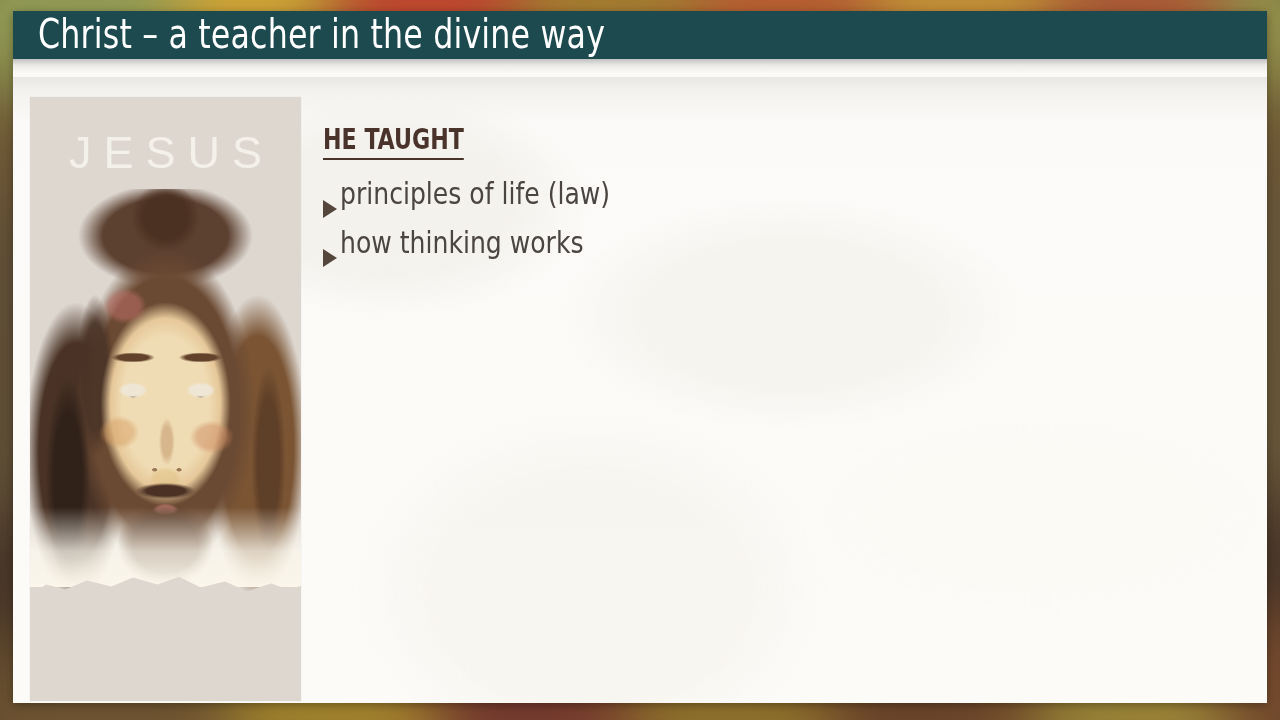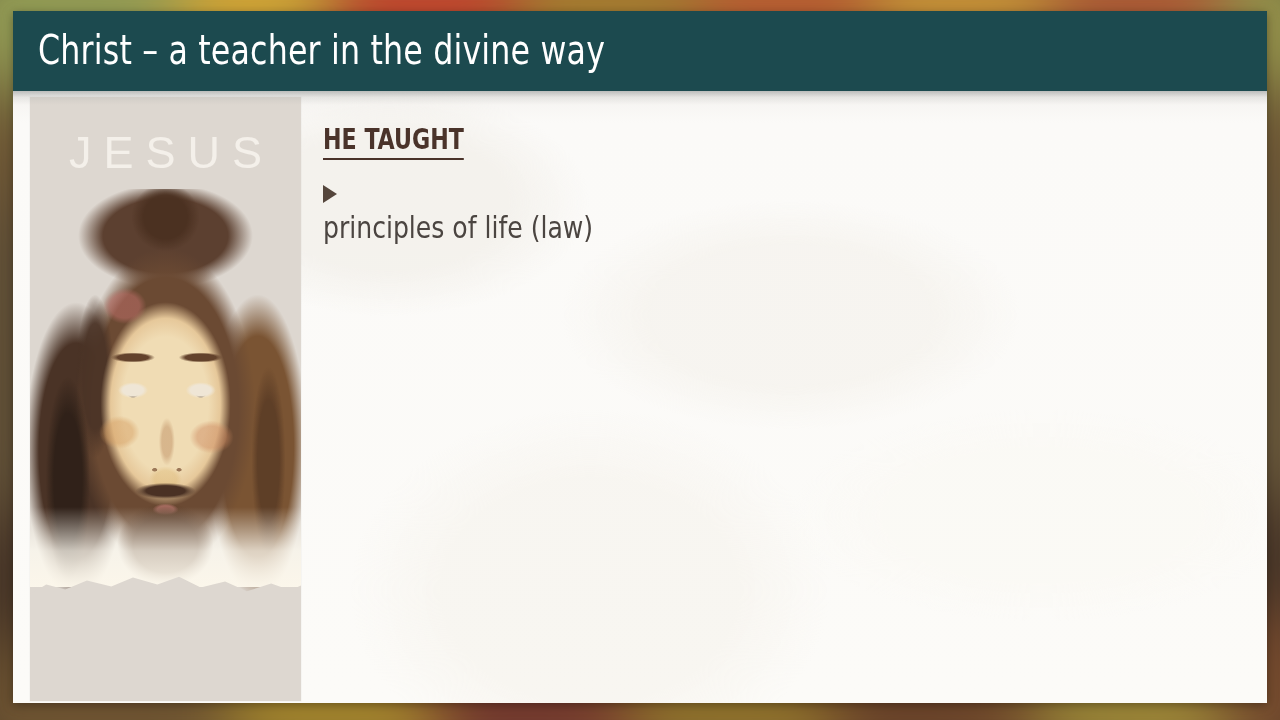--- a/index.html
+++ b/index.html
@@ -77,21 +77,21 @@
       radial-gradient(ellipse at 46% 82%, rgba(243,239,231,0.8) 0 150px, transparent 240px);
     pointer-events: none;
   }
 
   
   #title-bar {
     position: absolute;
     left: 0;
     top: 0;
     width: 100%;
-    height: 80px;
+    height: 48px;
     background: #1c4a4f;
     z-index: 5;
   }
   #title-bar::after {
     content: "";
     position: absolute;
     left: 0; right: 0; top: 100%;
     height: 14px;
     background: linear-gradient(180deg, rgba(120,125,125,0.45) 0%, rgba(160,162,160,0.18) 45%, rgba(255,255,255,0) 100%);
   }
@@ -240,28 +240,27 @@
     letter-spacing: 0px;
     border-bottom: 2px solid #4a332a;
     padding-bottom: 2px;
     transform: scaleX(0.88);
     transform-origin: left center;
     white-space: nowrap;
   }
   #bullet-list { list-style: none; margin-top: 9px; }
   .bullet-item {
     display: flex;
-    align-items: flex-start;
+    align-items: flex-end;
     color: #4b4541;
     font-family: "Liberation Sans Narrow", "DejaVu Sans Condensed", "Liberation Sans", sans-serif;
     font-size: 31px;
     font-weight: 400;
     line-height: 49px;
     white-space: nowrap;
-    flex-direction: column;
   }
   .bullet-marker {
     flex: none;
     width: 0; height: 0;
     border-left: 14px solid #55463c;
     border-top: 9px solid transparent;
     border-bottom: 9px solid transparent;
     margin-top: 16px;
     margin-right: 3px;
   }
@@ -297,20 +296,24 @@
     </div>
 
     <div id="content">
       <div id="taught-heading">HE TAUGHT</div>
 
       <ul id="bullet-list">
         <li class="bullet-item">
           <span class="bullet-marker"></span>
           <span class="bullet-text">principles of life (law)</span>
         </li>
+        <li class="bullet-item">
+          <span class="bullet-marker"></span>
+          <span class="bullet-text">how thinking works</span>
+        </li>
       </ul>
     </div>
   </div>
 
   <div id="title-bar">
     <div id="slide-title">Christ – a teacher in the divine way</div>
   </div>
 
 </div>
 

